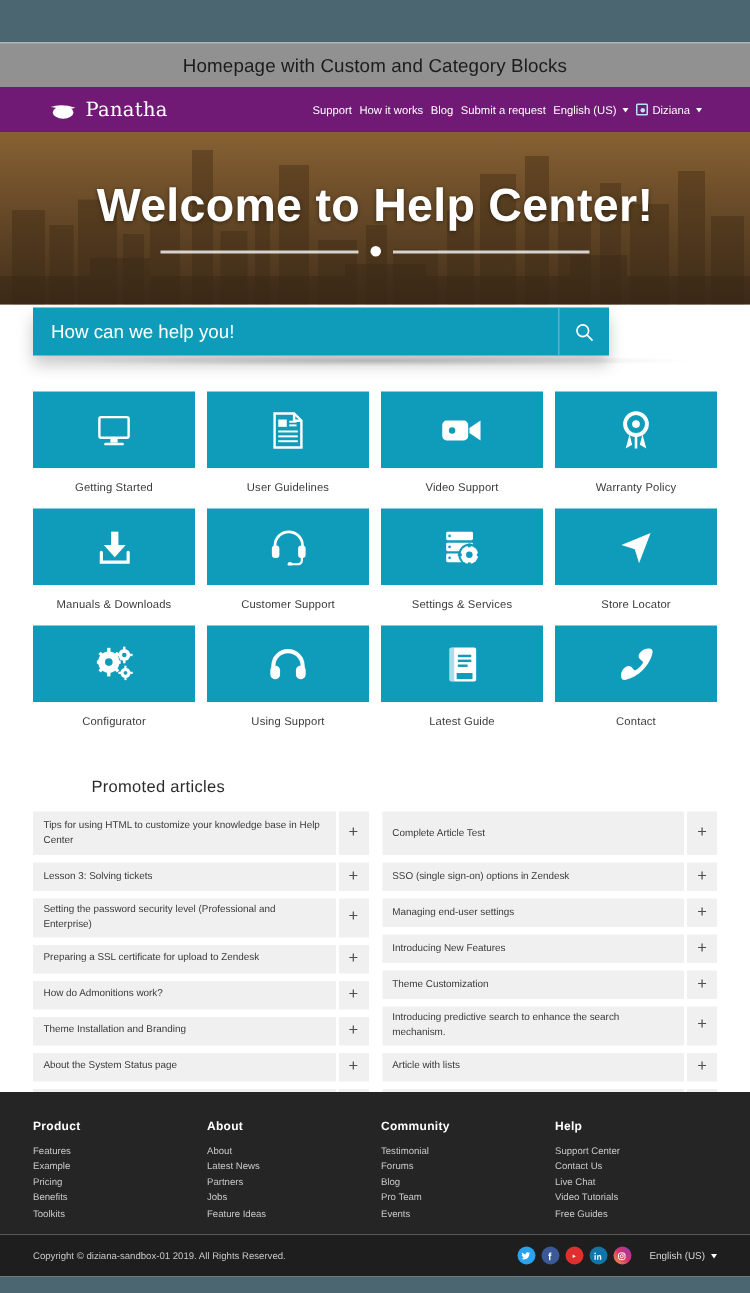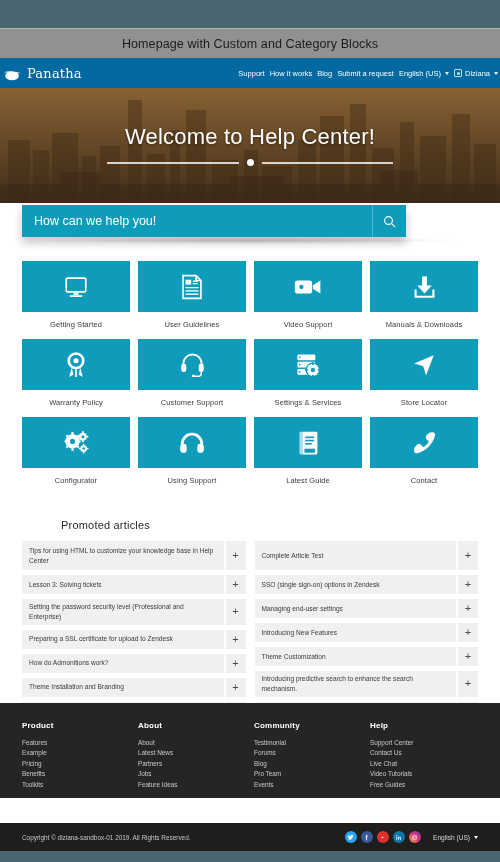--- a/index.html
+++ b/index.html
@@ -18,23 +18,23 @@
     display: flex; align-items: center; justify-content: center;
     border-top: 1px solid #aeb6b8;
   }
   .title-bar-text {
     font-size: 12.5px; color: #1c1c1c; font-weight: 400;
     letter-spacing: .1px;
   }
 
   
   .site-header {
-    height: 30px; background: #0369a1;
+    height: 30px; background: #701a75;
     display: flex; align-items: center;
-    padding: 0 2px;
+    padding: 0 32px;
   }
   .logo { display: flex; align-items: center; gap: 3px; }
   .logo-mark { width: 22px; height: 12px; display: block; }
   .logo-text {
     color: #ffffff; font-size: 13px; letter-spacing: .2px;
     font-family: "DejaVu Serif", serif; font-weight: 400;
   }
   .nav { margin-left: auto; display: flex; align-items: center; gap: 5px; }
   .nav-item {
     color: #ffffff; font-size: 7.5px; white-space: nowrap;
@@ -63,21 +63,21 @@
   .hero-overlay {
     position: absolute; inset: 0;
     background: linear-gradient(180deg, rgba(120,82,38,.55) 0%, rgba(60,42,24,.62) 100%);
   }
   .hero-inner {
     position: absolute; inset: 0;
     display: flex; flex-direction: column; align-items: center;
     justify-content: center; gap: 8px;
   }
   .hero-title {
-    color: #ffffff; font-size: 22px; font-weight: 400;
+    color: #ffffff; font-size: 31px; font-weight: 700;
     text-shadow: 0 1px 3px rgba(0,0,0,.45); letter-spacing: .2px;
   }
   .hero-divider {
     position: relative; width: 286px; height: 10px;
     display: flex; align-items: center;
   }
   .hero-divider .line {
     flex: 1; height: 2px; background: rgba(255,255,255,.78);
   }
   .hero-divider .dot {
@@ -147,21 +147,21 @@
     padding: 3px 7px; font-size: 6.6px; color: #3a3a3a; line-height: 1.5;
   }
   .art-plus {
     width: 20px; background: #f0f0f0; margin-left: 2px;
     display: flex; align-items: center; justify-content: center;
     font-size: 11px; color: #4d4d4d; line-height: 1;
   }
 
   
   .footer {
-    position: absolute; left: 0; top: 703px; width: 500px; height: 95px;
+    position: absolute; left: 0; top: 728px; width: 500px; height: 95px;
     background: #252525;
   }
   .footer-cols {
     display: grid; grid-template-columns: repeat(4, 1fr);
     padding: 18px 22px 0 22px; column-gap: 8px;
   }
   .fcol-title {
     color: #ffffff; font-size: 8px; font-weight: bold;
     margin-bottom: 8px; letter-spacing: .2px;
   }
@@ -334,40 +334,40 @@
           <rect x="1" y="4" width="21" height="16" rx="3.5" fill="#fff"></rect>
           <circle cx="9" cy="12" r="2.6" fill="#0f9cba"></circle>
           <path d="M23 10 L32 4 v16 l-9 -6 z" fill="#fff"></path>
         </svg>
       </div>
       <div class="block-label">Video Support</div>
     </div>
 
     <div class="block">
       <div class="block-tile">
-        <svg width="25" height="26" viewBox="0 0 30 32">
-          <rect x="12" y="3" width="6" height="13" fill="#fff"></rect>
-          <path d="M6 14 L15 24 L24 14 z" fill="#fff"></path>
-          <path d="M4 20 v8 h22 v-8" fill="none" stroke="#fff" stroke-width="2.6" stroke-linecap="round"></path>
-        </svg>
-      </div>
-      <div class="block-label">Manuals &amp; Downloads</div>
-    </div>
-
-    <div class="block">
-      <div class="block-tile">
         <svg width="24" height="28" viewBox="0 0 28 32">
           <circle cx="14" cy="11" r="8.5" fill="none" stroke="#fff" stroke-width="3"></circle>
           <circle cx="14" cy="11" r="3" fill="#fff"></circle>
           <path d="M9 19 L6 30 L11 27 z" fill="#fff"></path>
           <path d="M19 19 L22 30 L17 27 z" fill="#fff"></path>
           <path d="M13 21 L13 30 L15 30 L15 21 z" fill="#fff"></path>
         </svg>
       </div>
       <div class="block-label">Warranty Policy</div>
+    </div>
+
+    <div class="block">
+      <div class="block-tile">
+        <svg width="25" height="26" viewBox="0 0 30 32">
+          <rect x="12" y="3" width="6" height="13" fill="#fff"></rect>
+          <path d="M6 14 L15 24 L24 14 z" fill="#fff"></path>
+          <path d="M4 20 v8 h22 v-8" fill="none" stroke="#fff" stroke-width="2.6" stroke-linecap="round"></path>
+        </svg>
+      </div>
+      <div class="block-label">Manuals &amp; Downloads</div>
     </div>
 
     <div class="block">
       <div class="block-tile">
         <svg width="27" height="25" viewBox="0 0 32 30">
           <path d="M5 17 v-3 a11 11 0 0 1 22 0 v3" fill="none" stroke="#fff" stroke-width="2.2"></path>
           <rect x="2.5" y="14" width="6" height="10" rx="2.6" fill="#fff"></rect>
           <rect x="23.5" y="14" width="6" height="10" rx="2.6" fill="#fff"></rect>
           <path d="M26.5 24 v2 a3 3 0 0 1 -3 3 h-5" fill="none" stroke="#fff" stroke-width="1.8"></path>
           <circle cx="17" cy="29" r="1.9" fill="#fff"></circle>

